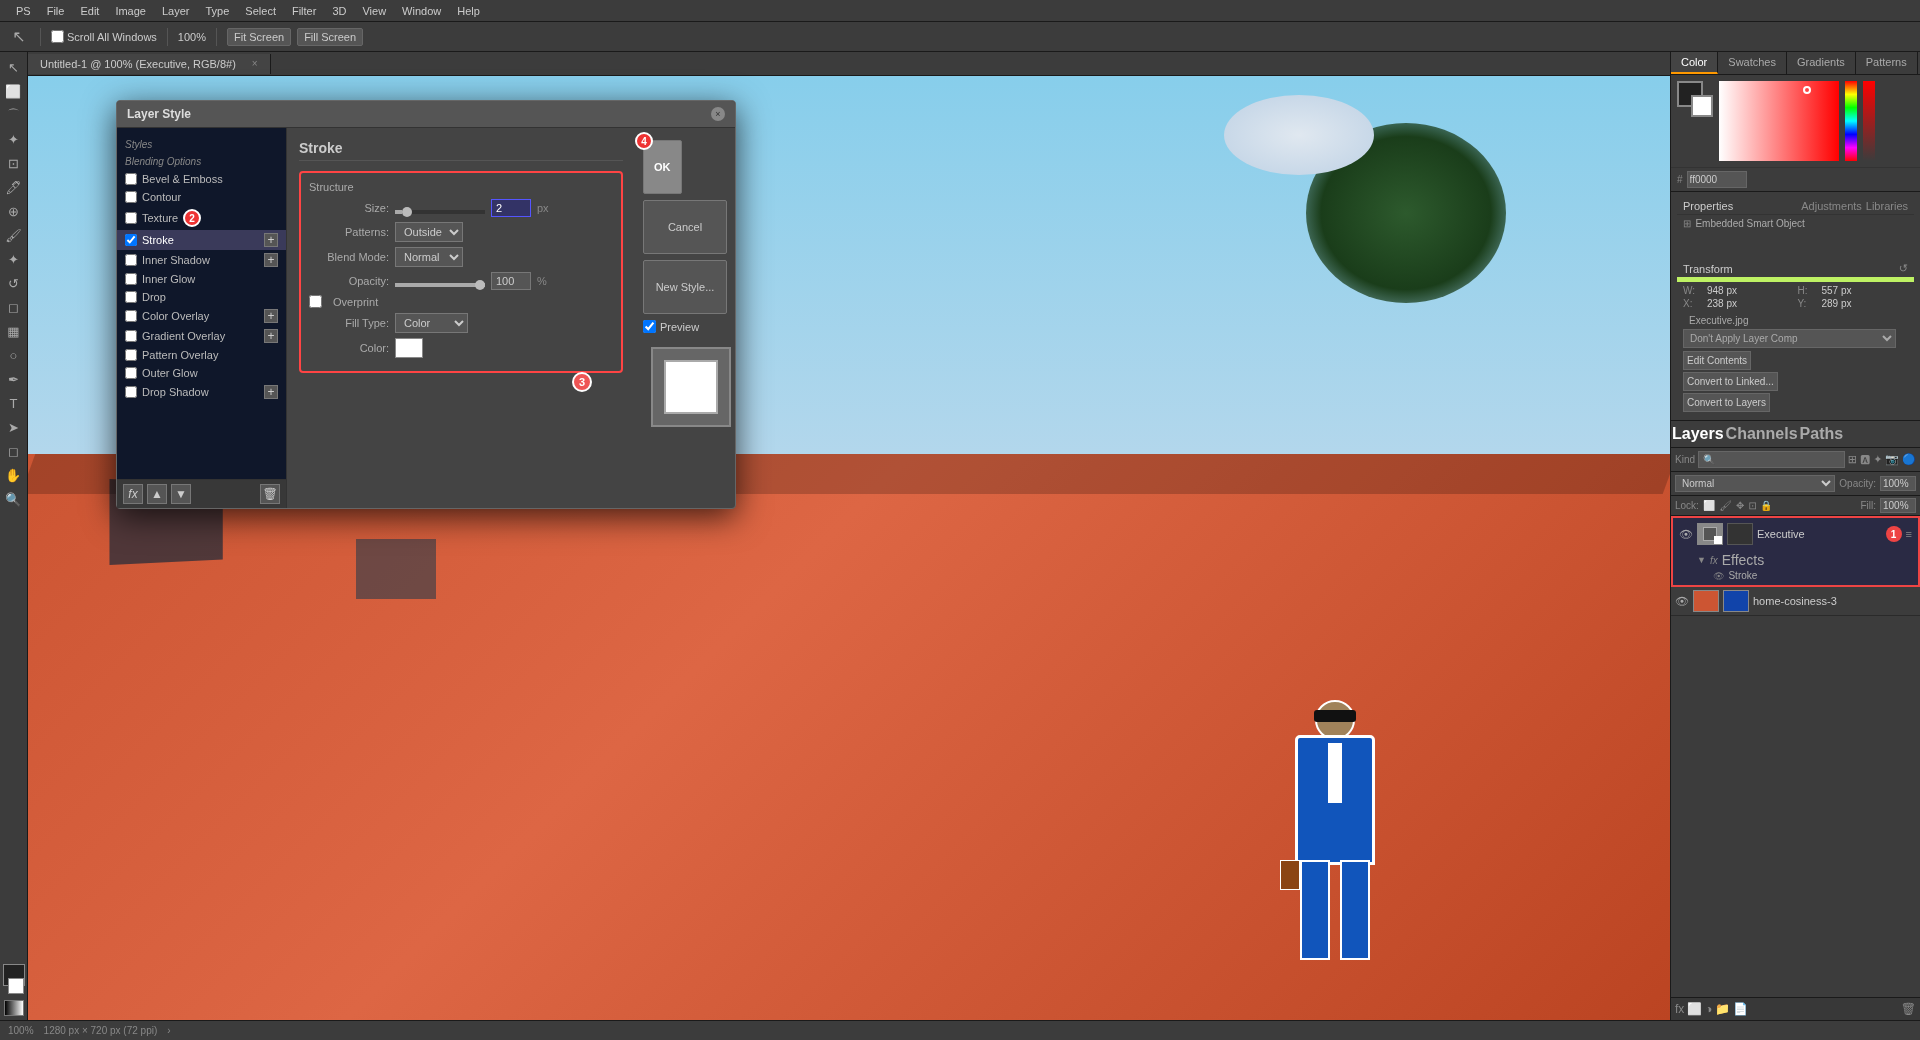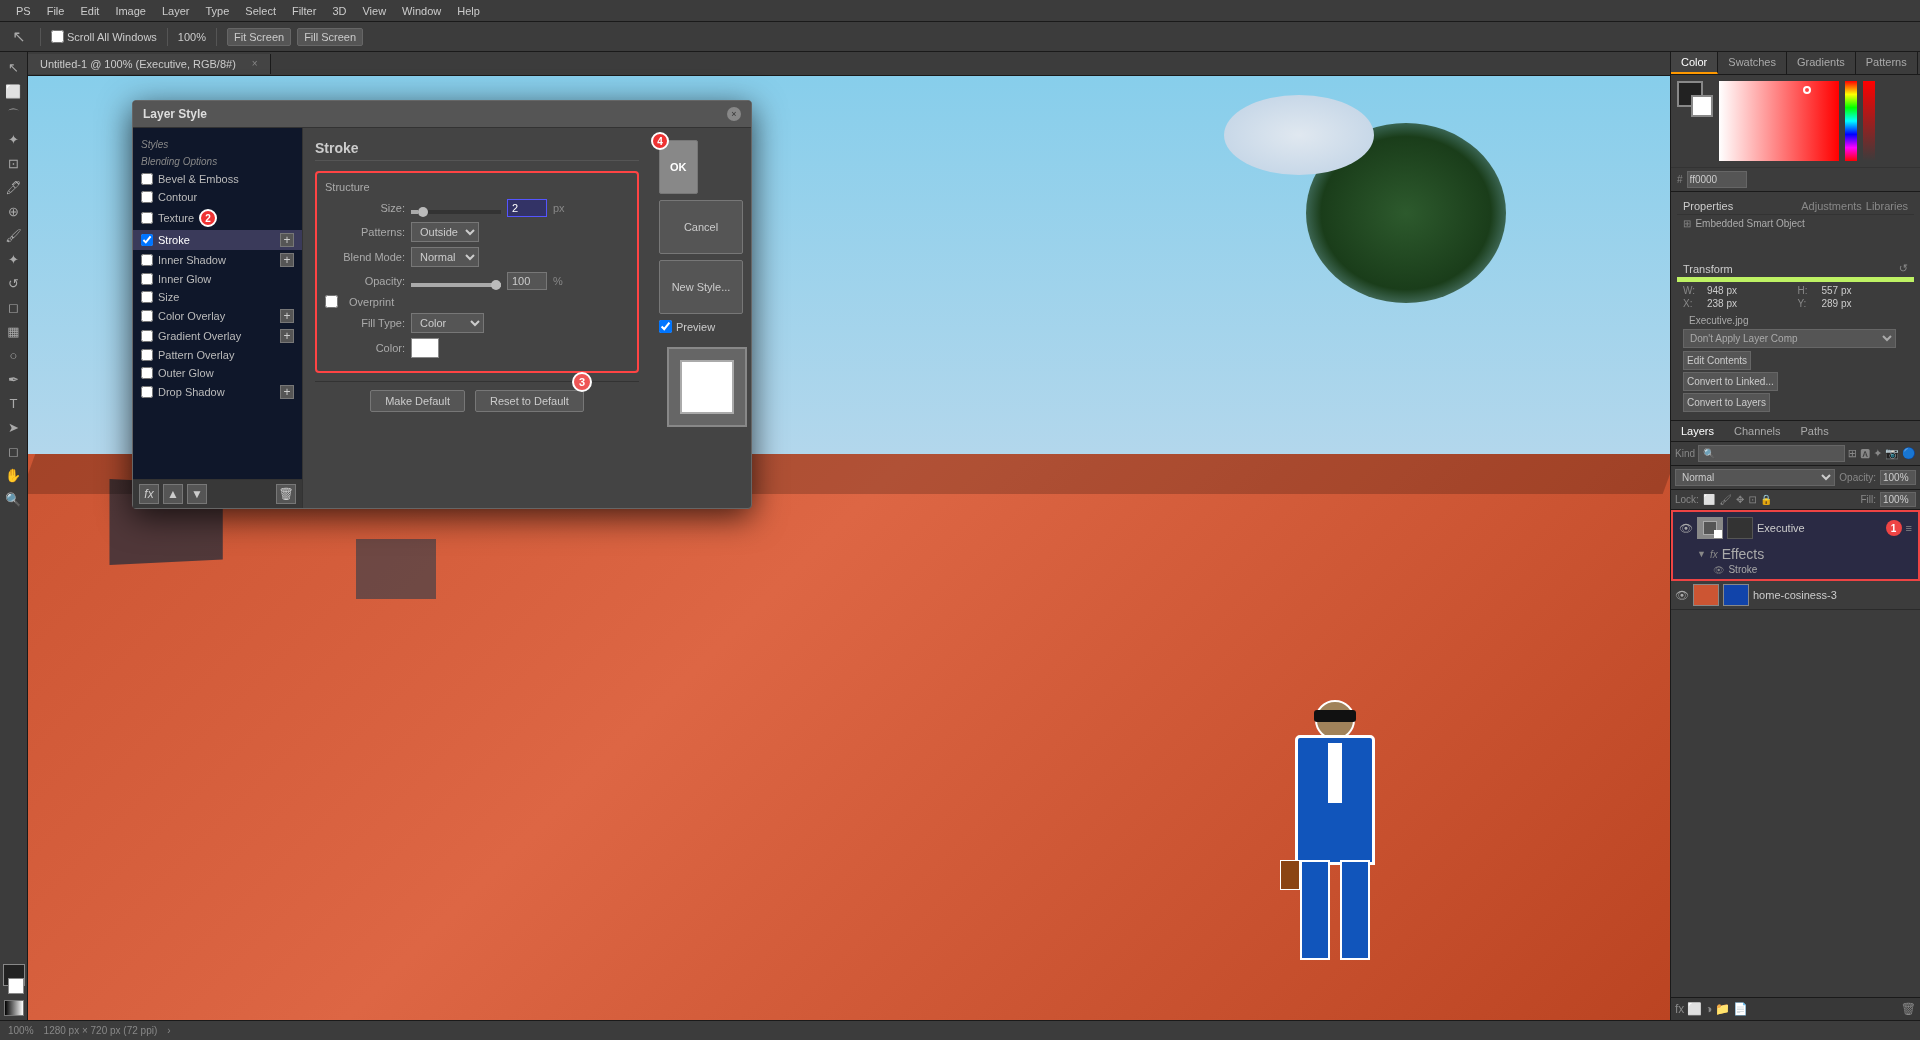--- a/index.html
+++ b/index.html
@@ -167,24 +167,25 @@
       display: flex;
       flex-direction: column;
       overflow: hidden;
     }
     .layers-tabs {
       display: flex;
       background: #3c3c3c;
       border-bottom: 1px solid #1a1a1a;
     }
     .layers-tab {
-      padding: 4px 10px;
-      font-size: 11px;
+      padding: 4px 1px;
+      font-size: 16px;
       color: #aaa;
       cursor: pointer;
+      font-weight: bold;
     }
     .layers-tab.active { color: #fff; }
 
     .layers-toolbar {
       display: flex;
       padding: 3px 4px;
       gap: 3px;
       border-bottom: 1px solid #1a1a1a;
       align-items: center;
     }
@@ -332,21 +333,21 @@
 
     
     .dialog-overlay {
       position: absolute;
       top: 0; left: 0; right: 0; bottom: 0;
       z-index: 200;
     }
     .dialog {
       position: absolute;
       top: 100px;
-      left: 132px;
+      left: 116px;
       width: 620px;
       background: #444;
       border: 1px solid #666;
       border-radius: 4px;
       box-shadow: 0 8px 32px rgba(0,0,0,0.7);
       z-index: 201;
     }
     .dialog-header {
       display: flex;
       align-items: center;
@@ -952,21 +953,21 @@
           <input type="checkbox" style="">
           <span>Inner Shadow</span>
           <div class="add-btn" style="margin-left:auto;width:14px;height:14px;background:#555;border:1px solid #777;color:#ccc;display:flex;align-items:center;justify-content:center;font-size:12px;cursor:pointer;">+</div>
         </div>
         <div class="dialog-left-item">
           <input type="checkbox" style="">
           <span>Inner Glow</span>
         </div>
         <div class="dialog-left-item">
           <input type="checkbox" style="">
-          <span>Size</span>
+          <span>Drop</span>
         </div>
         <div class="dialog-left-item">
           <input type="checkbox" style="">
           <span>Color Overlay</span>
           <div class="add-btn" style="margin-left:auto;width:14px;height:14px;background:#555;border:1px solid #777;color:#ccc;display:flex;align-items:center;justify-content:center;font-size:12px;cursor:pointer;">+</div>
         </div>
         <div class="dialog-left-item">
           <input type="checkbox" style="">
           <span>Gradient Overlay</span>
           <div class="add-btn" style="margin-left:auto;width:14px;height:14px;background:#555;border:1px solid #777;color:#ccc;display:flex;align-items:center;justify-content:center;font-size:12px;cursor:pointer;">+</div>
@@ -1053,24 +1054,20 @@
 
           <div class="form-row">
             <span class="form-label">Color:</span>
             <div class="color-swatch-btn"></div>
           </div>
         </div>
 
         <div style="position:relative;">
         </div>
 
-        <div class="dialog-footer-buttons">
-          <button class="footer-btn">Make Default</button>
-          <button class="footer-btn">Reset to Default</button>
-        </div>
       </div>
 
       <div class="dialog-buttons">
 
         <div style="position:relative;">
           <div style="position:absolute;top:-8px;left:-8px;z-index:10;">
             <span class="number-badge">4</span>
           </div>
           <button class="dialog-btn primary">OK</button>
         </div>

